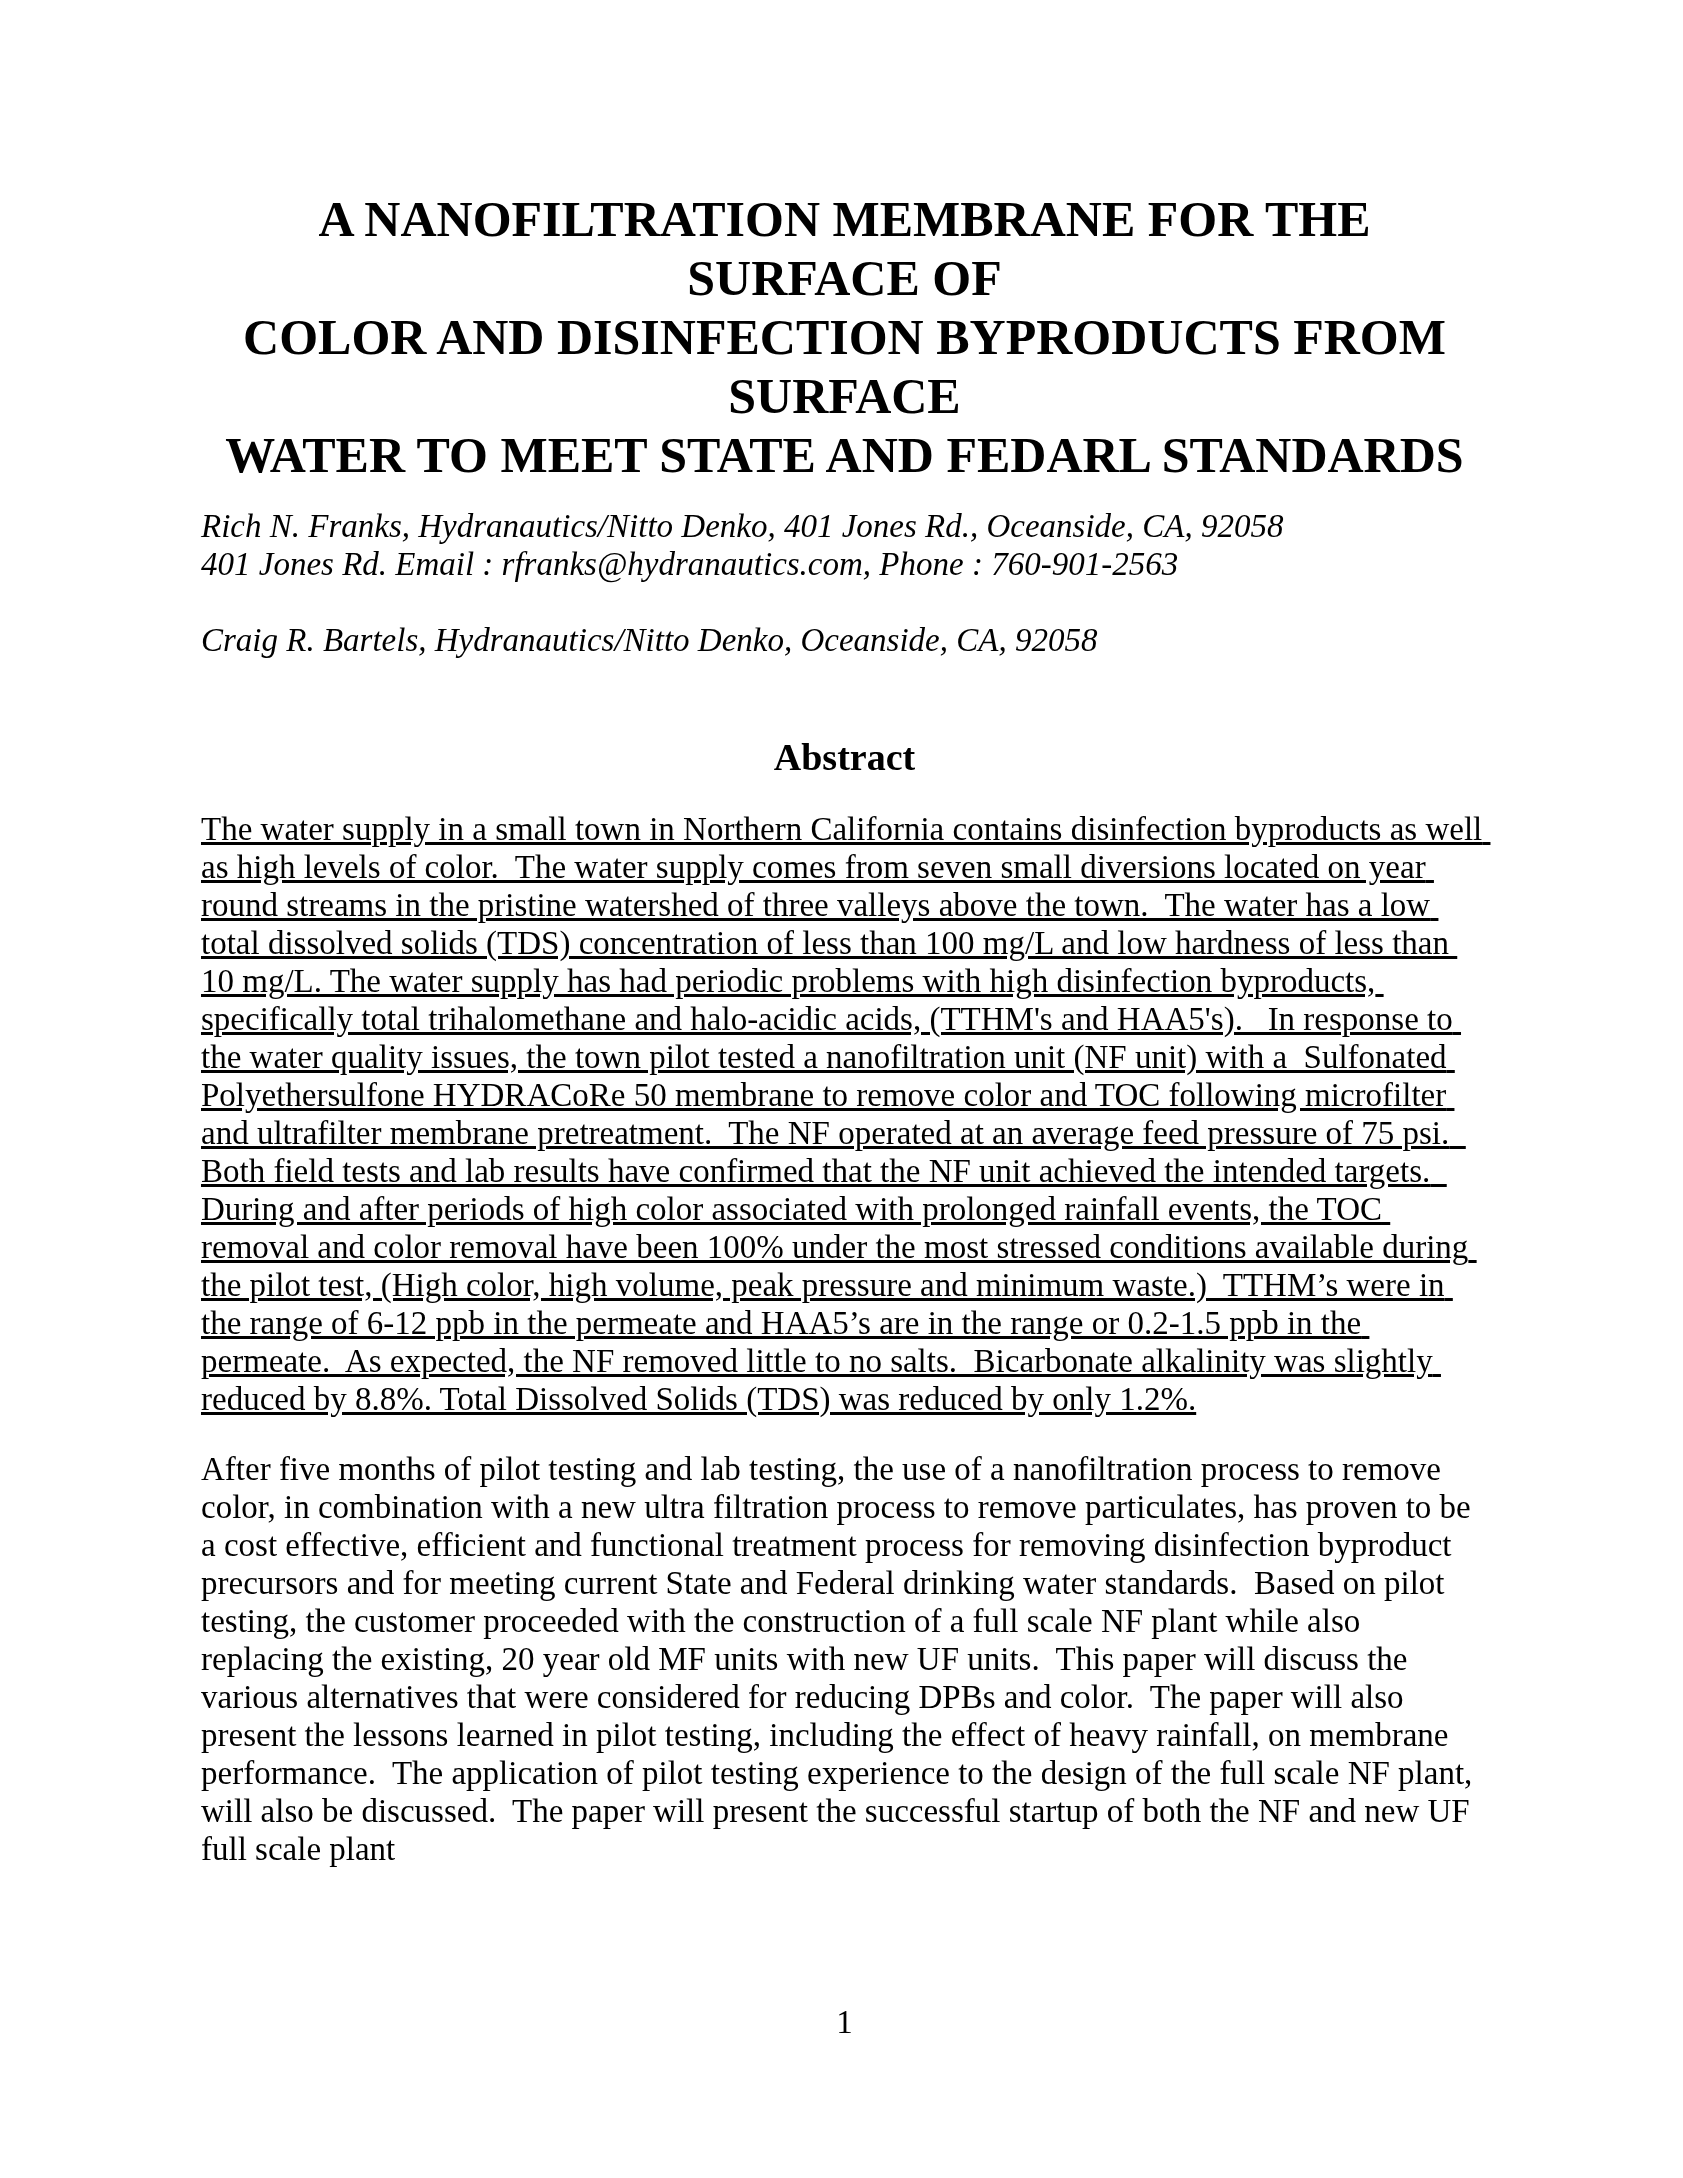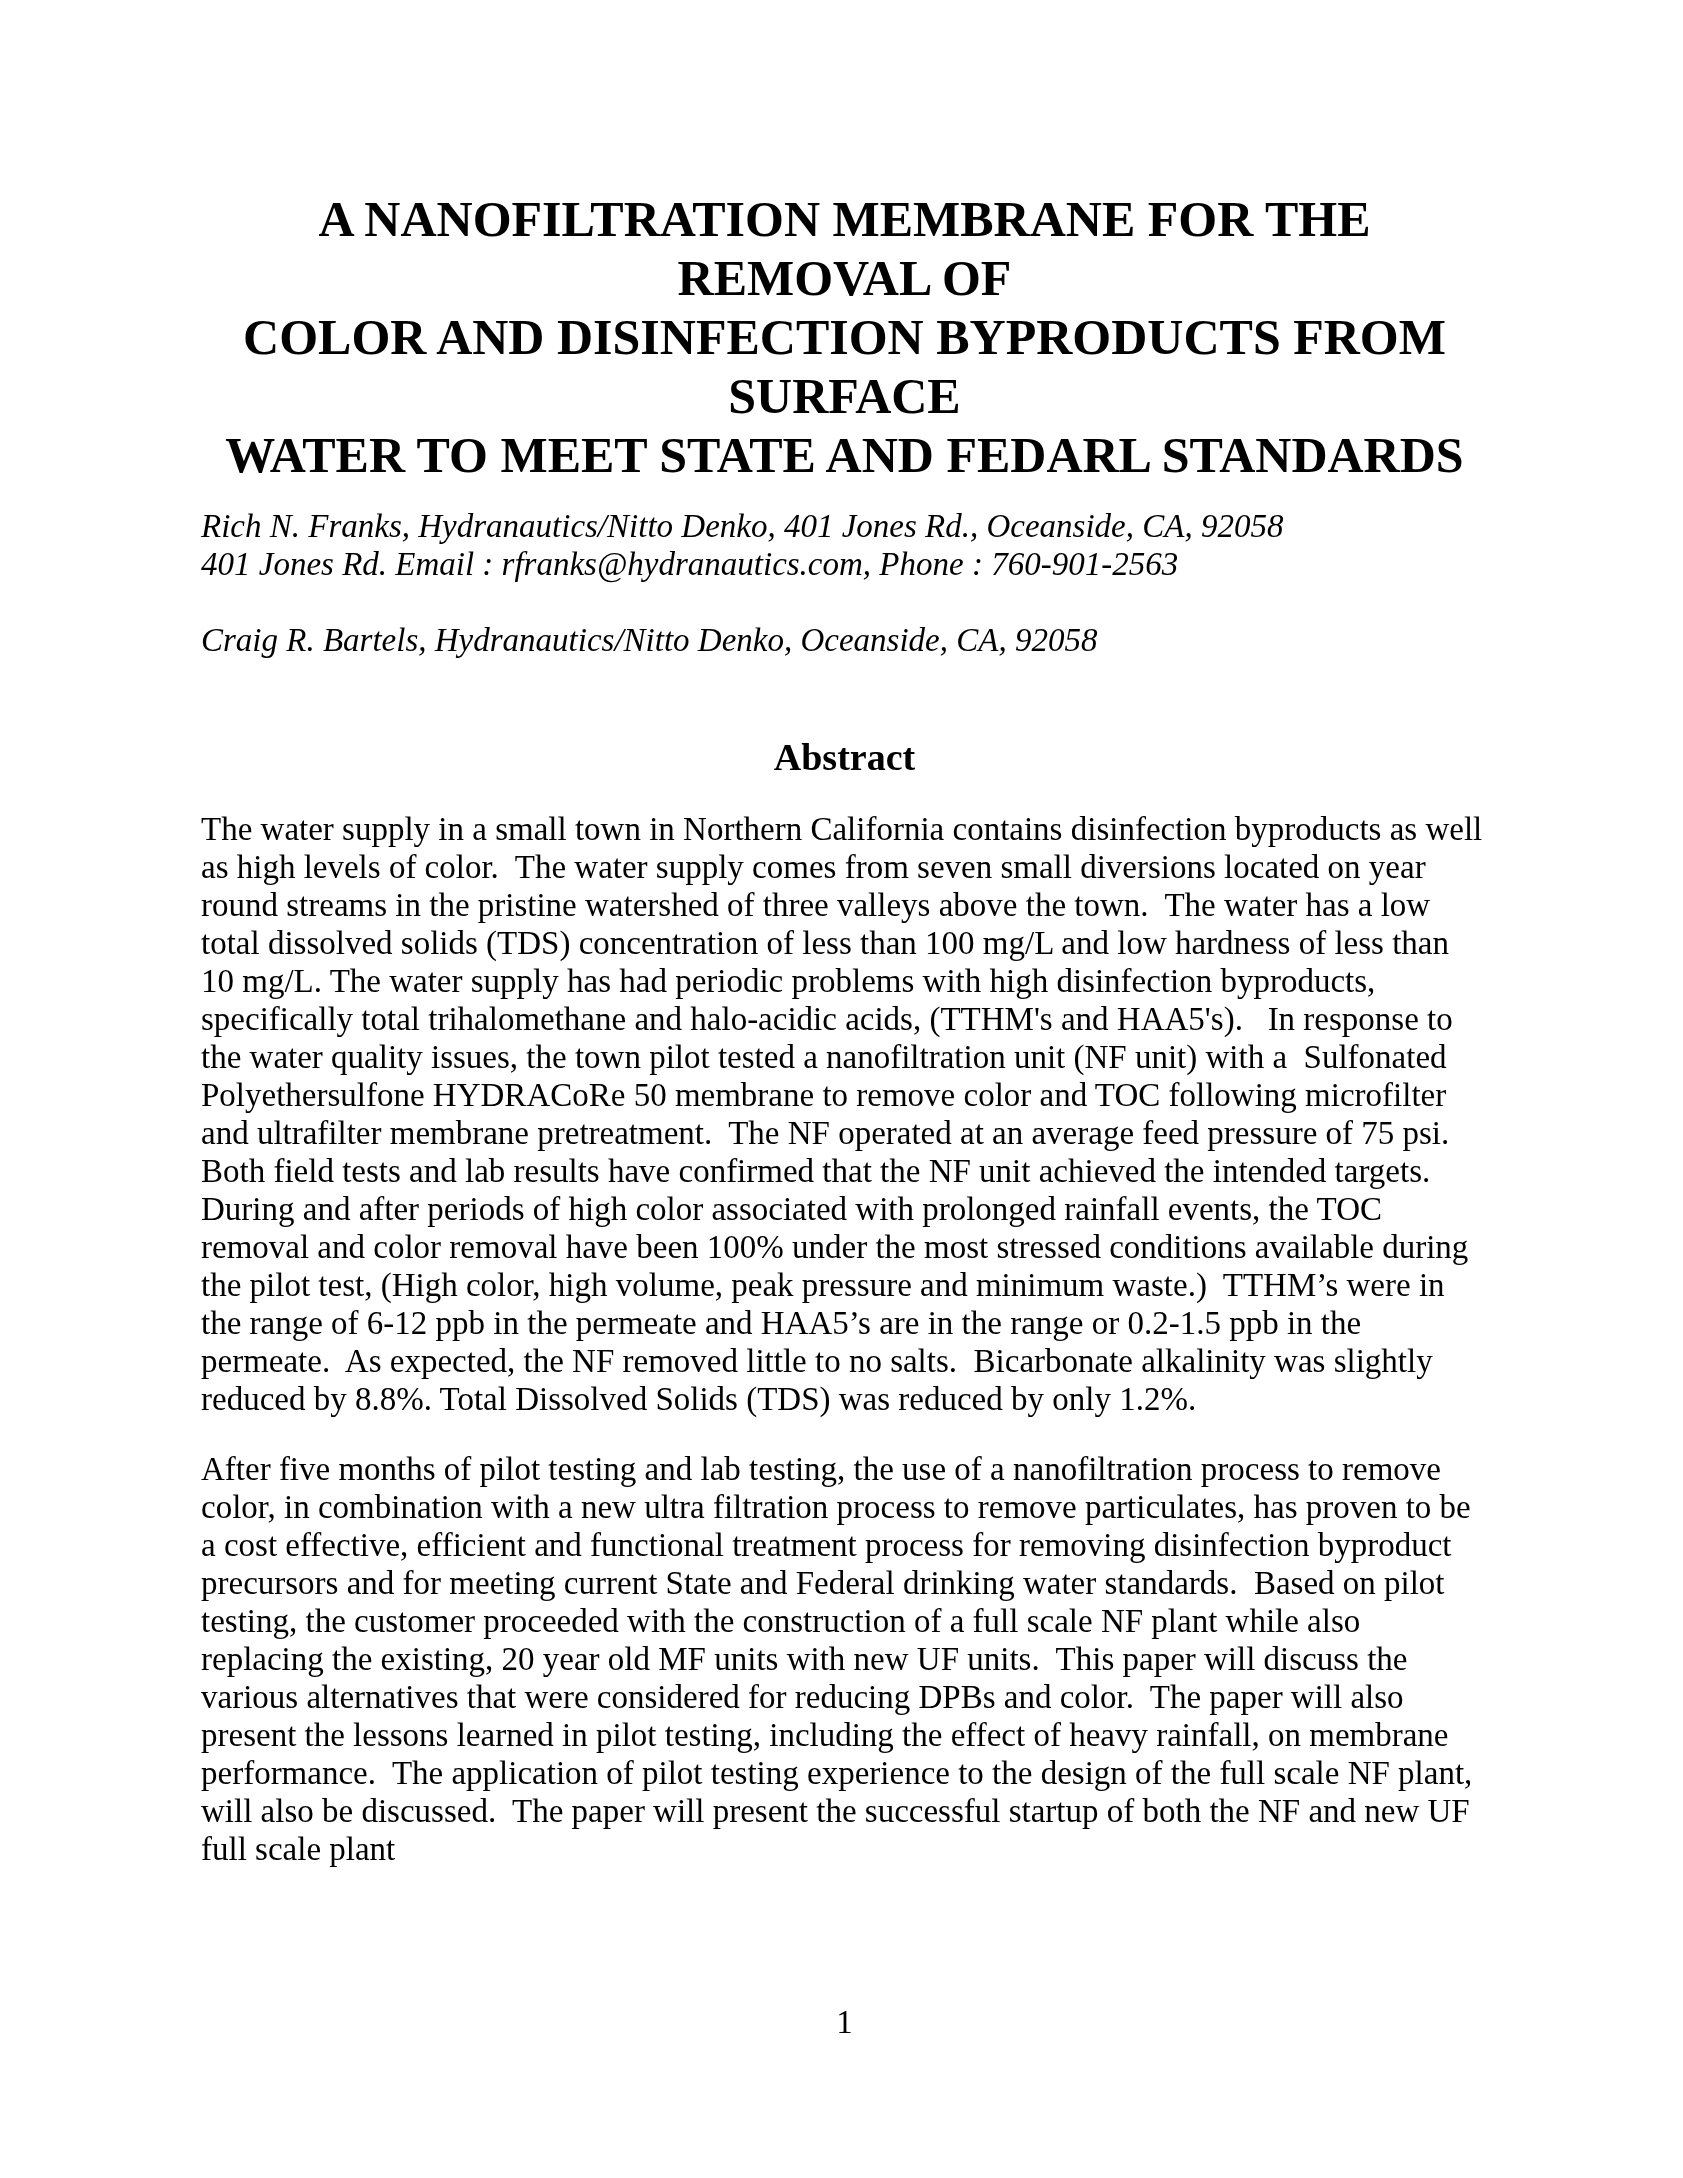--- a/index.html
+++ b/index.html
@@ -46,40 +46,40 @@
     line-height: 46px;
     text-align: center;
   }
   .para {
     margin: 0;
     font-size: 33px;
     line-height: 38px;
     text-align: left;
     white-space: pre-wrap;
   }
-  .para-1 { margin-top: 30px; }
+  .para-1 { margin-top: 30px; text-decoration: underline; }
   .para-2 { margin-top: 32px; }
   .page-number {
     position: absolute;
     left: 201px;
     top: 2003px;
     width: 1287px;
     text-align: center;
     font-size: 33px;
     line-height: 38px;
   }
 </style>
 </head>
 <body>
 
 <div class="page">
   <div class="content">
 
     <h1 class="title">
-      <div>A NANOFILTRATION MEMBRANE FOR THE REMOVAL OF</div>
+      <div>A NANOFILTRATION MEMBRANE FOR THE SURFACE OF</div>
       <div>COLOR AND DISINFECTION BYPRODUCTS FROM SURFACE</div>
       <div>WATER TO MEET STATE AND FEDARL STANDARDS</div>
     </h1>
 
     <div class="authors">
       <div class="author-block">
         <div>Rich N. Franks, Hydranautics/Nitto Denko, 401 Jones Rd., Oceanside, CA, 92058</div>
         <div>401 Jones Rd.  Email : rfranks@hydranautics.com, Phone : 760-901-2563</div>
       </div>
       <div class="author-block">

